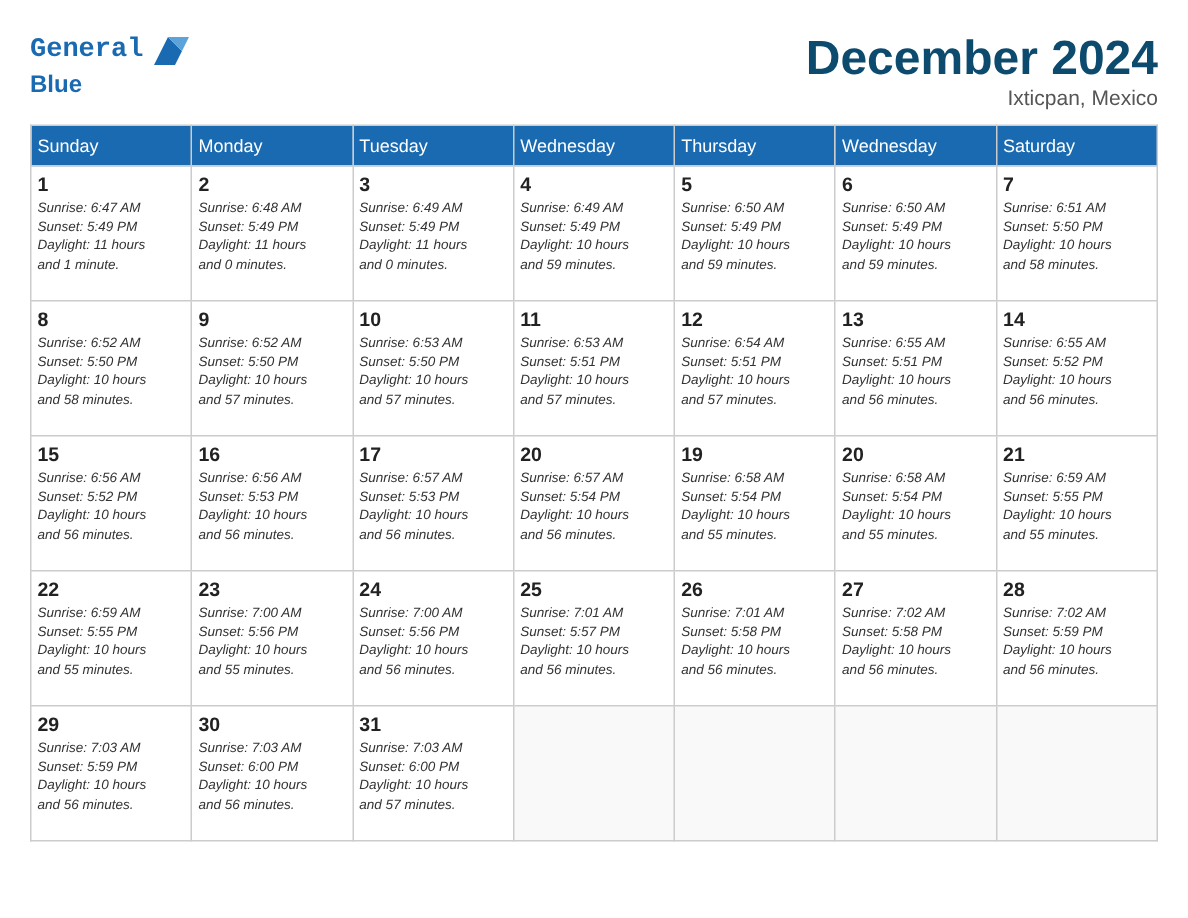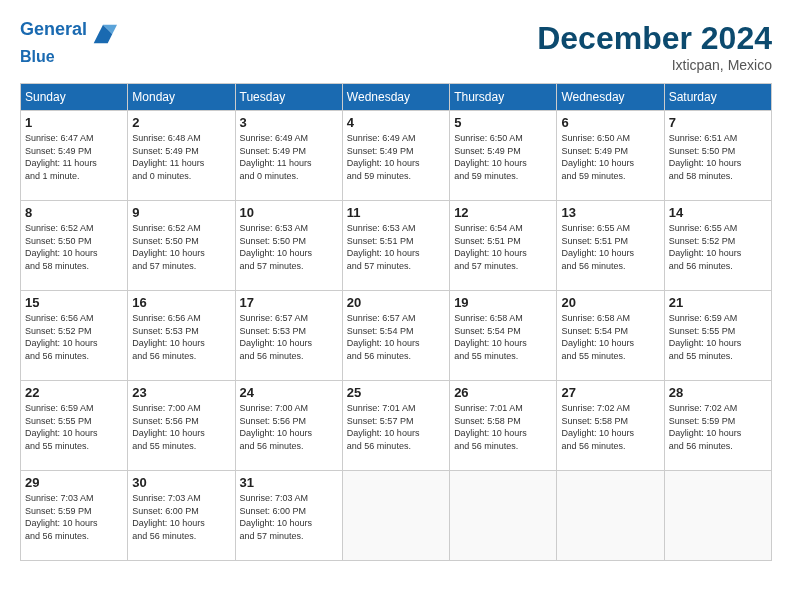--- a/index.html
+++ b/index.html
@@ -76,29 +76,30 @@
       font-size: 13px;
       font-weight: bold;
       color: #222;
       display: block;
       margin-bottom: 2px;
     }
     .day-info {
       font-size: 9px;
       color: #333;
       line-height: 1.4;
+      font-style: italic;
     }
   </style>
 </head>
 <body>
 
 <div class="header-area">
   <div class="logo">
     <div>
-      <div style="display:flex;align-items:flex-start;">
+      <div style="display:flex;align-items:center;font-family:Liberation Mono, monospace;">
         <div class="logo-text">
           <span>General</span>
         </div>
         <svg class="logo-icon" viewBox="0 0 30 30" xmlns="http://www.w3.org/2000/svg">
           <polygon points="5,25 15,5 25,15 20,25" fill="#1a6ab1"></polygon>
           <polygon points="15,5 25,15 30,5" fill="#5ba3d9"></polygon>
         </svg>
       </div>
       <div class="logo-text" style="color:#1a6ab1;font-size:16px;">Blue</div>
     </div>

